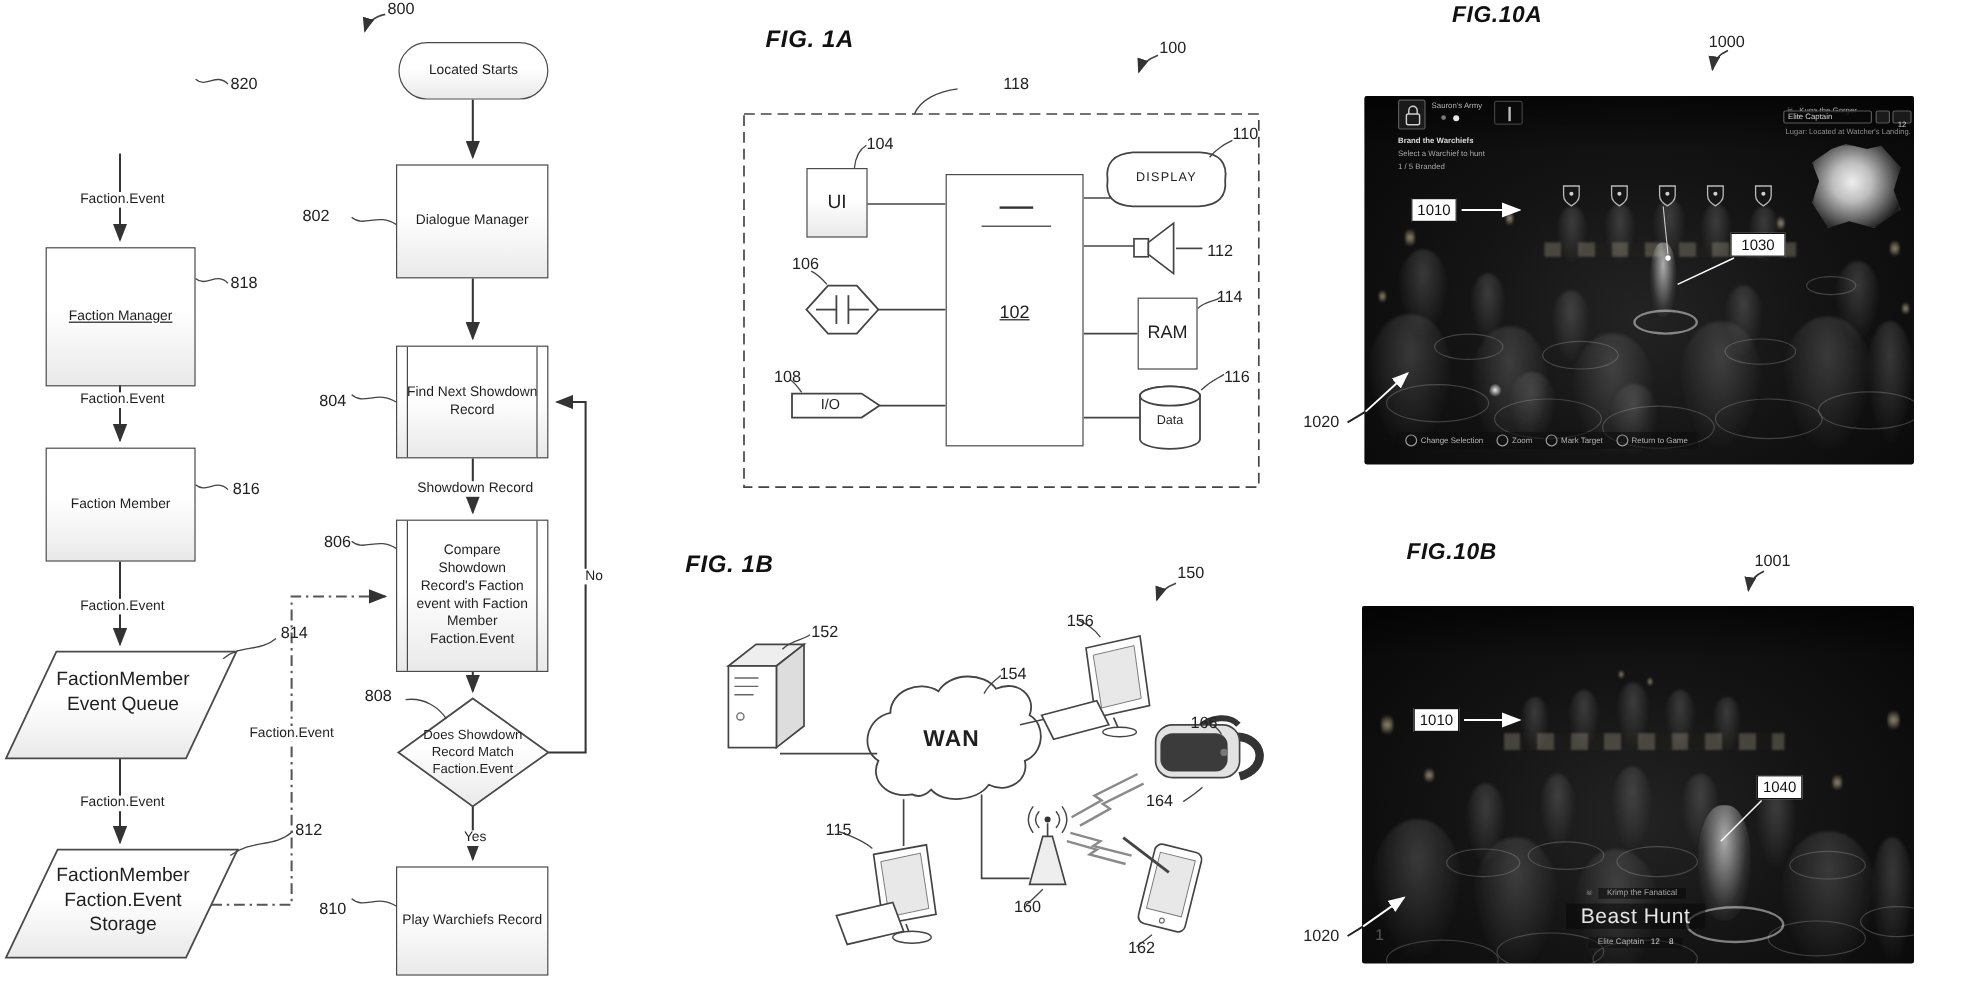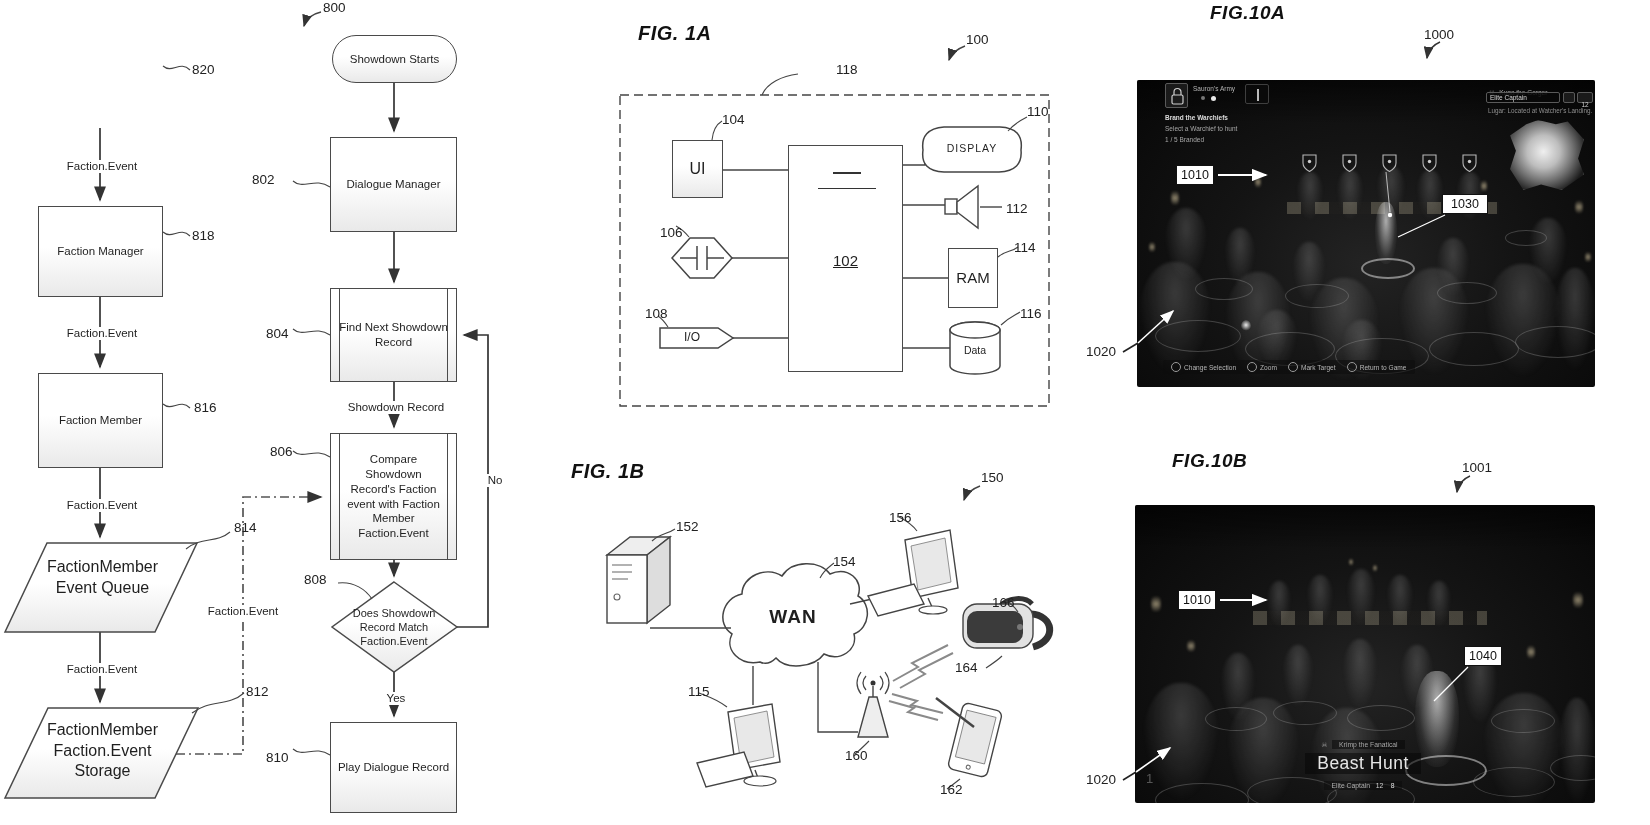--- a/index.html
+++ b/index.html
@@ -197,21 +197,21 @@
 
     <g stroke="#333" stroke-width="1.4" fill="none">
       <path d="M1440,42 C1433,45 1428,51 1427,58" marker-end="url(#arr)"></path>
       <path d="M1470,476 C1463,479 1458,485 1457,492" marker-end="url(#arr)"></path>
     </g>
   </svg>
 
   <div class="ref" style="left:192px;top:62px;">820</div>
   <div class="elabel" style="left:58px;top:160px;width:84px;">Faction.Event</div>
 
-  <div class="box" style="left:38px;top:206px;width:125px;height:91px;">
+  <div class="box" style="left:38px;top:206px;width:125px;height:116px;text-decoration:underline;">
       <span>Faction Manager</span>
     </div>
   <div class="ref" style="left:192px;top:228px;">818</div>
   <div class="elabel" style="left:58px;top:327px;width:84px;">Faction.Event</div>
 
   <div class="box" style="left:38px;top:373px;width:125px;height:95px;">
       <span>Faction Member</span>
     </div>
   <div class="ref" style="left:194px;top:400px;">816</div>
   <div class="elabel" style="left:58px;top:499px;width:84px;">Faction.Event</div>
@@ -219,21 +219,21 @@
   <div class="ref" style="left:234px;top:520px;">814</div>
   <div class="ptext" style="left:30px;top:556px;width:145px;height:44px;">FactionMember Event Queue</div>
   <div class="elabel" style="left:58px;top:663px;width:84px;">Faction.Event</div>
 
   <div class="ref" style="left:246px;top:684px;">812</div>
   <div class="ptext" style="left:30px;top:718px;width:145px;height:66px;">FactionMember Faction.Event Storage</div>
   <div class="elabel" style="left:198px;top:605px;width:86px;">Faction.Event</div>
 
   <div class="ref" style="left:323px;top:0px;">800</div>
   <div class="box pill" style="left:332px;top:35px;width:125px;height:48px;">
-      <span>Showdown Starts</span>
+      <span>Located Starts</span>
     </div>
 
   <div class="box" style="left:330px;top:137px;width:127px;height:95px;">
       <span>Dialogue Manager</span>
     </div>
   <div class="ref" style="left:252px;top:172px;">802</div>
 
   <div class="box dbox" style="left:330px;top:288px;width:127px;height:94px;">
       <span>Find Next Showdown Record</span>
     </div>
@@ -244,33 +244,33 @@
       <span>Compare Showdown Record's Faction event with Faction Member Faction.Event</span>
     </div>
   <div class="ref" style="left:270px;top:444px;">806</div>
 
   <div class="ref" style="left:304px;top:572px;">808</div>
   <div class="ptext" style="left:334px;top:600px;width:120px;height:54px;font-size:11px;">Does Showdown Record Match Faction.Event</div>
   <div class="elabel" style="left:378px;top:692px;width:32px;">Yes</div>
   <div class="elabel" style="left:480px;top:474px;width:26px;">No</div>
 
   <div class="box" style="left:330px;top:722px;width:127px;height:91px;">
-      <span>Play Dialogue Record</span>
+      <span>Play Warchiefs Record</span>
     </div>
   <div class="ref" style="left:266px;top:750px;">810</div>
 
   <div class="figtitle" style="left:638px;top:22px;">FIG. 1A</div>
   <div class="ref" style="left:966px;top:32px;">100</div>
   <div class="ref" style="left:808px;top:62px;margin-left:28px;">118</div>
 
   <div class="box" style="left:672px;top:140px;width:51px;height:58px;font-size:16px;">
       <span>UI</span>
     </div>
   <div class="ref" style="left:722px;top:112px;">104</div>
-  <div class="ref" style="left:660px;top:225px;">106</div>
+  <div class="ref" style="left:660px;top:212px;">106</div>
   <div class="ref" style="left:645px;top:306px;">108</div>
   <div class="ptext" style="left:660px;top:330px;width:64px;height:16px;font-size:12px;">I/O</div>
 
   <div class="box" style="left:788px;top:145px;width:115px;height:227px;background:#fff;">
     <span class="abs" style="position:absolute;left:44px;top:26px;width:28px;border-top:2px solid #333;"></span>
     <span class="abs" style="position:absolute;left:29px;top:42px;width:58px;border-top:1.5px solid #333;"></span>
     <span class="cpu102">102</span>
   </div>
 
   <div class="ptext" style="left:922px;top:141px;width:100px;height:16px;font-size:10.5px;letter-spacing:1px;">DISPLAY</div>

